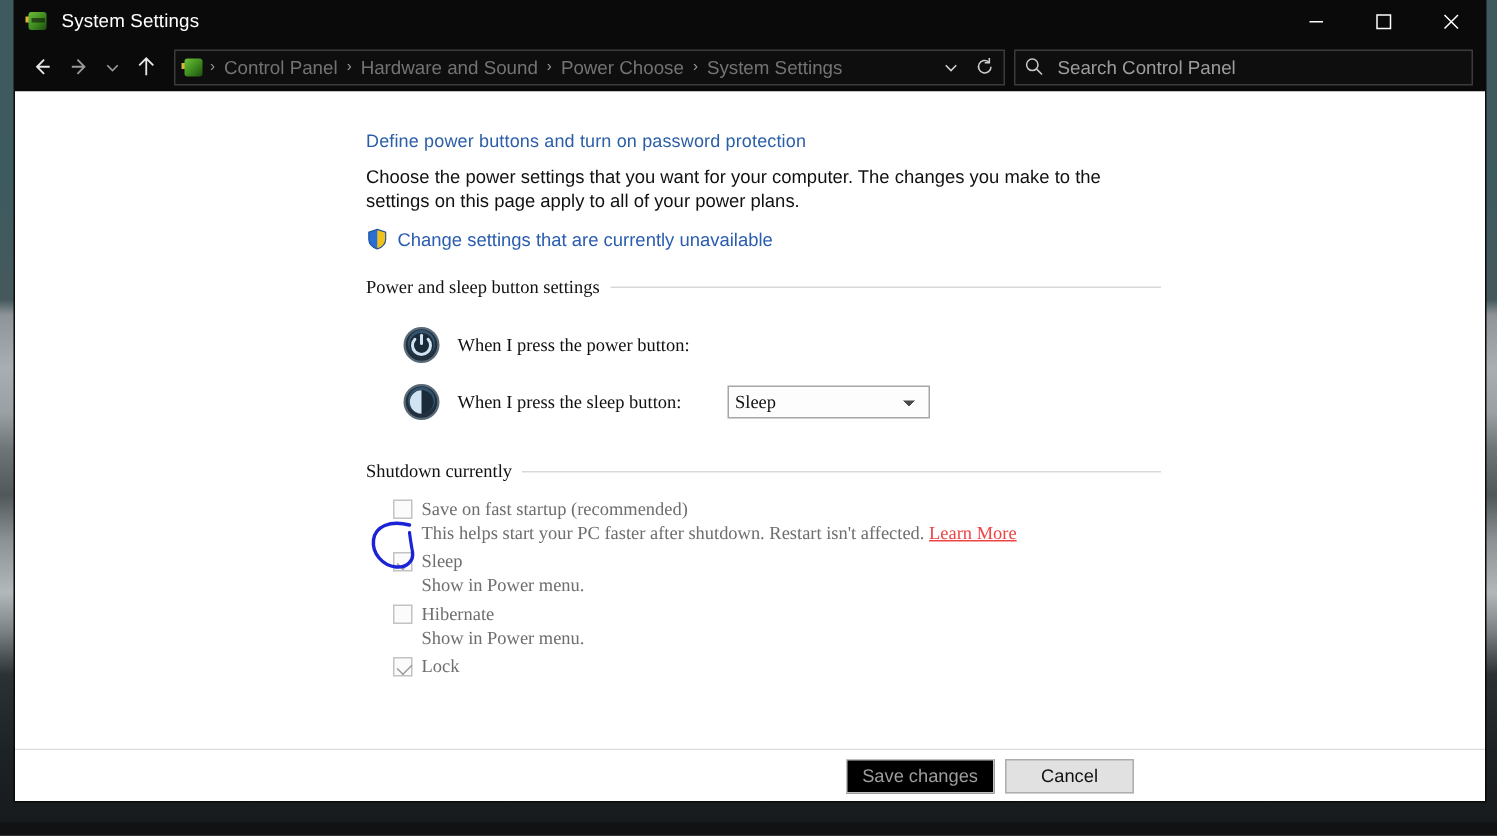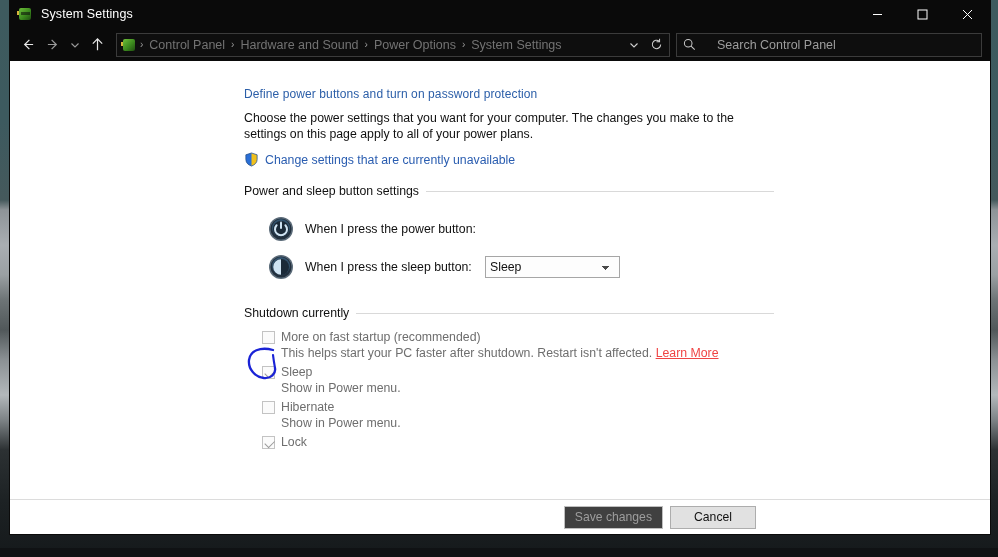--- a/index.html
+++ b/index.html
@@ -112,21 +112,21 @@
   }
   .addr-right { margin-left: auto; display: flex; align-items: center; }
   .addr-chev, .addr-refresh {
     width: 22px; height: 22px; display: flex; align-items: center; justify-content: center;
     color: #cfcfcf;
   }
 
   .searchbox {
     flex: 0 0 306px; height: 24px;
     border: 1px solid #3b3b3b; background: #0e0e0e;
-    display: flex; align-items: center; padding: 0 6px; gap: 19px;
+    display: flex; align-items: center; padding: 0 6px; gap: 7px;
   }
   .searchbox .s-icon { color: #c9c9c9; display: flex; }
   .searchbox input {
     flex: 1; background: transparent; border: none; outline: none;
     color: #d8d8d8; font-size: 12.5px; font-family: inherit;
   }
   .searchbox input::placeholder { color: #9d9d9d; }
 
   
   .content {
@@ -140,21 +140,21 @@
   }
   .page-desc {
     color: #111; font-size: 12.3px; line-height: 16px; margin: 0 0 10px 0; width: 512px;
   }
   .uac-link-row { display: flex; align-items: center; gap: 6px; margin-bottom: 17px; }
   .shield { width: 15px; height: 15px; flex: 0 0 15px; }
   .uac-link {
     color: #2a5db0; font-size: 12.3px; text-decoration: none; cursor: pointer;
   }
 
-  .group { margin-bottom: 2px; }
+  .group { margin-bottom: 2px; font-family: Liberation Serif, serif; }
   .group-head { display: flex; align-items: center; gap: 7px; }
   .group-label { color: #111; font-size: 12.3px; white-space: nowrap; }
   .group-rule { flex: 1 1 auto; height: 1px; background: #d9d9d9; }
 
   .rows { padding: 12px 0 0 24px; }
   .setting-row { display: flex; align-items: center; height: 38px; }
   .pw-icon { width: 26px; height: 26px; flex: 0 0 26px; margin-right: 11px; }
   .setting-label { color: #111; font-size: 12.3px; width: 180px; }
   select.combo {
     width: 135px; height: 22px;
@@ -203,21 +203,21 @@
     border-top: 1px solid #dcdcdc;
     display: flex; align-items: center; justify-content: flex-end;
     padding-right: 234px; gap: 7px;
   }
   .btn {
     min-width: 86px; height: 23px;
     font-family: inherit; font-size: 12.2px;
     border: 1px solid #adadad; background: #e1e1e1; color: #111;
     border-radius: 0; padding: 0 10px;
   }
-  .btn:disabled { color: #9d9d9d; background: #404040; border-color: #bfbfbf; }
+  .btn:disabled { color: #9d9d9d; background: #000000; border-color: #bfbfbf; }
 
   .taskbar {
     position: absolute; left: 0; bottom: 0; width: 998px; height: 9px;
     background: #101214;
   }
 </style>
 </head>
 <body>
 
 <div id="desktop"></div>
@@ -276,21 +276,21 @@
       <div class="addr-icon">
         <div class="ai-dot"></div>
           <div class="ai-body"></div>
       </div>
       <div class="crumbs">
         <span class="sep">›</span>
         <span class="crumb">Control Panel</span>
         <span class="sep">›</span>
         <span class="crumb">Hardware and Sound</span>
         <span class="sep">›</span>
-        <span class="crumb">Power Options</span>
+        <span class="crumb">Power Choose</span>
         <span class="sep">›</span>
         <span class="crumb">System Settings</span>
       </div>
       <div class="addr-right">
         <div class="addr-chev">
           <svg width="10" height="10" viewBox="0 0 10 10">
               <path d="M1.5 3.5 L5 7 L8.5 3.5" stroke="currentColor" stroke-width="1.1" fill="none"></path>
             </svg>
         </div>
         <div class="addr-refresh">
@@ -371,21 +371,21 @@
       <div class="group shutdown-group">
         <div class="group-head">
           <span class="group-label">Shutdown currently</span>
           <span class="group-rule"></span>
         </div>
         <div class="chk-list">
 
           <div class="chk-block">
             <div class="chk-row">
               <span class="cbox"></span>
-              <span class="chk-label">More on fast startup (recommended)</span>
+              <span class="chk-label">Save on fast startup (recommended)</span>
             </div>
             <div class="chk-sub">
               <span>This helps start your PC faster after shutdown. Restart isn't affected.</span>
               <a href="#">Learn More</a>
             </div>
           </div>
 
           <div class="chk-block">
             <div class="chk-row">
               <span class="cbox checked"></span>

